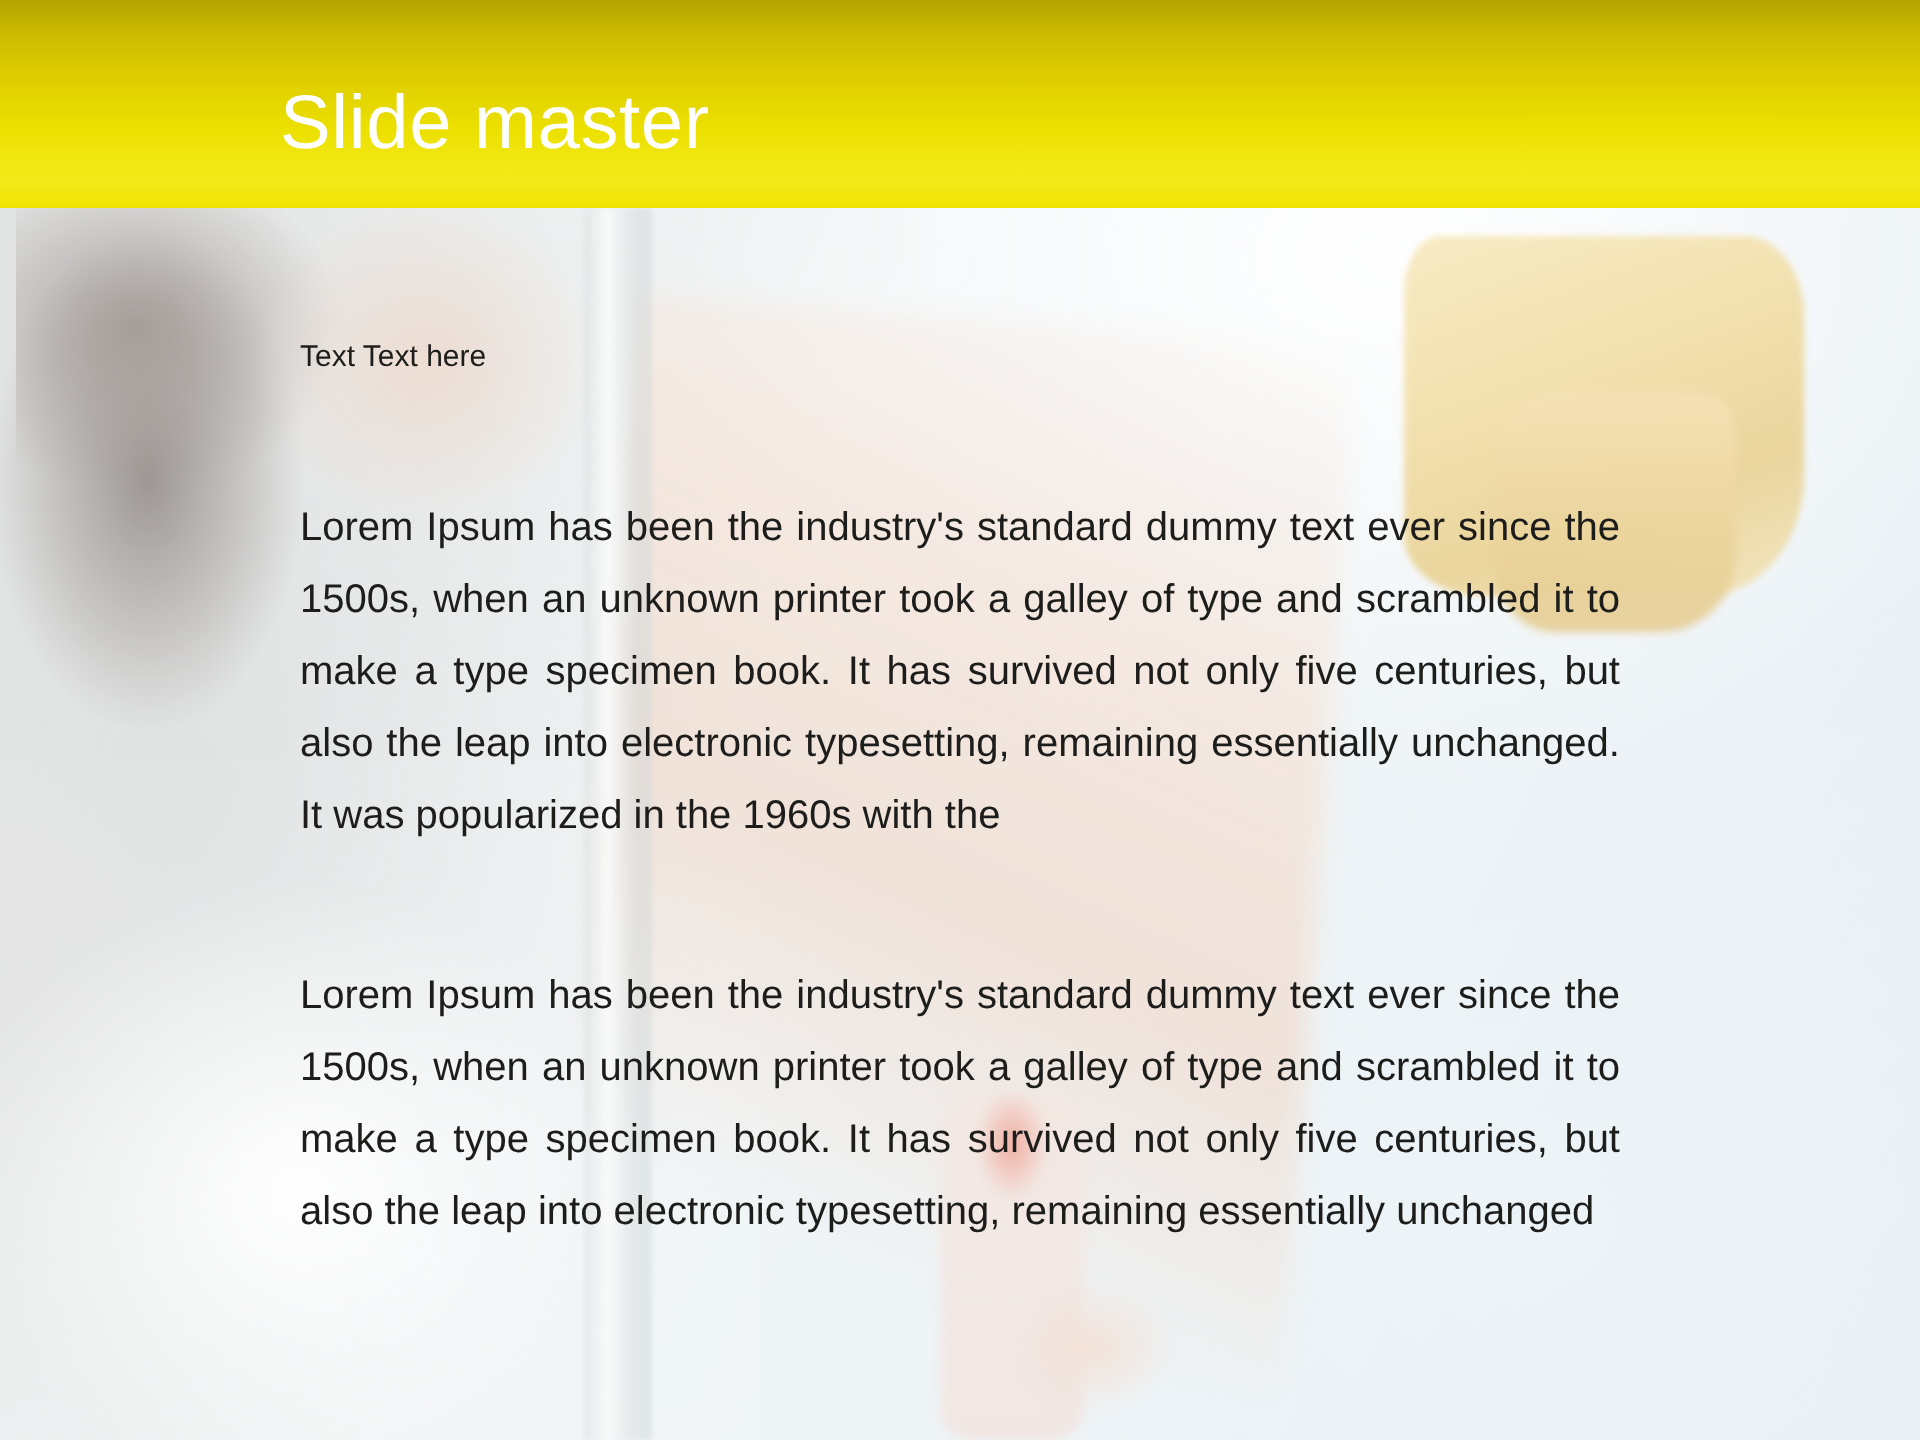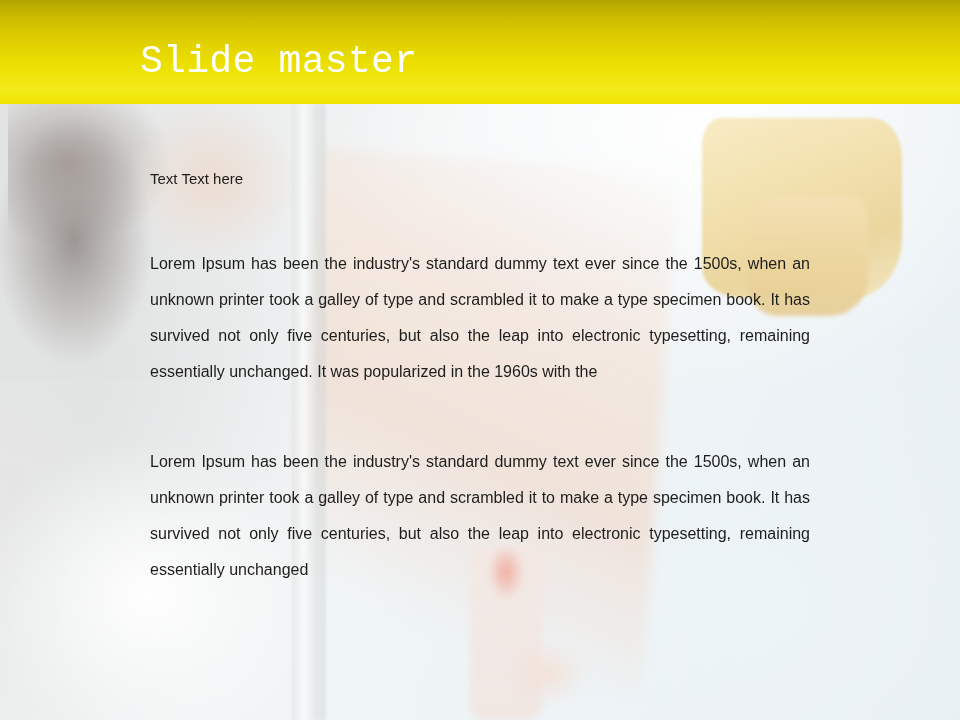--- a/index.html
+++ b/index.html
@@ -129,21 +129,20 @@
     inset: 0;
     background: rgba(255,255,255,0.46);
   }
 
   
   .title-band {
     position: absolute;
     left: 0; top: 0;
     width: 960px; height: 104px;
     background: linear-gradient(180deg, #b3a300 0%, #c9b800 14%, #dccb00 34%, #ece000 62%, #f3ea1a 86%, #efe400 100%);
-    font-family: Liberation Mono, monospace;
   }
   .title-text {
     position: absolute;
     left: 140px;
     top: 40px;
     font-size: 38px;
     line-height: 44px;
     color: #ffffff;
     font-weight: 400;
     letter-spacing: 0.3px;
@@ -157,21 +156,21 @@
     top: 168px;
     width: 660px;
   }
   .subtitle {
     font-size: 15px;
     line-height: 22px;
     color: #1d1d1b;
     margin: 0 0 0 0;
   }
   .para {
-    font-size: 16px;
+    font-size: 20px;
     line-height: 36px;
     color: #1d1d1b;
     text-align: justify;
     margin: 0;
   }
   .para.first { margin-top: 56px; }
   .para.second { margin-top: 54px; }
 </style>
 </head>
 <body>

